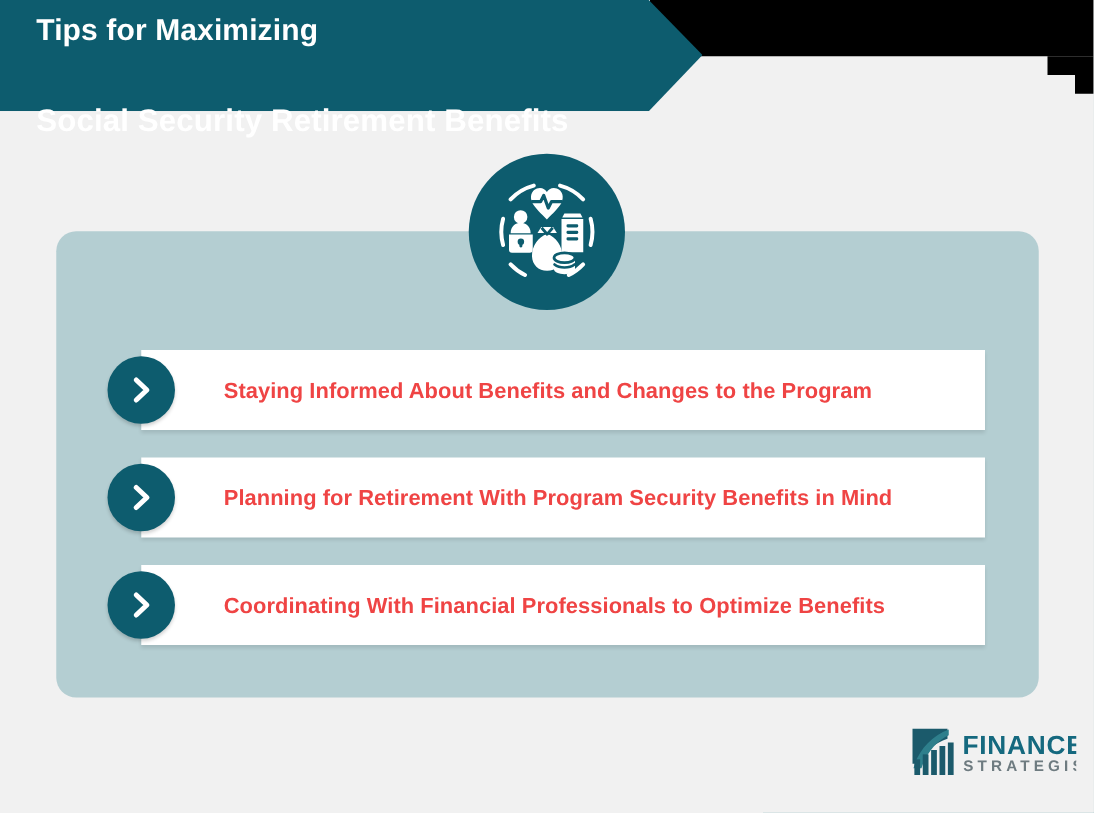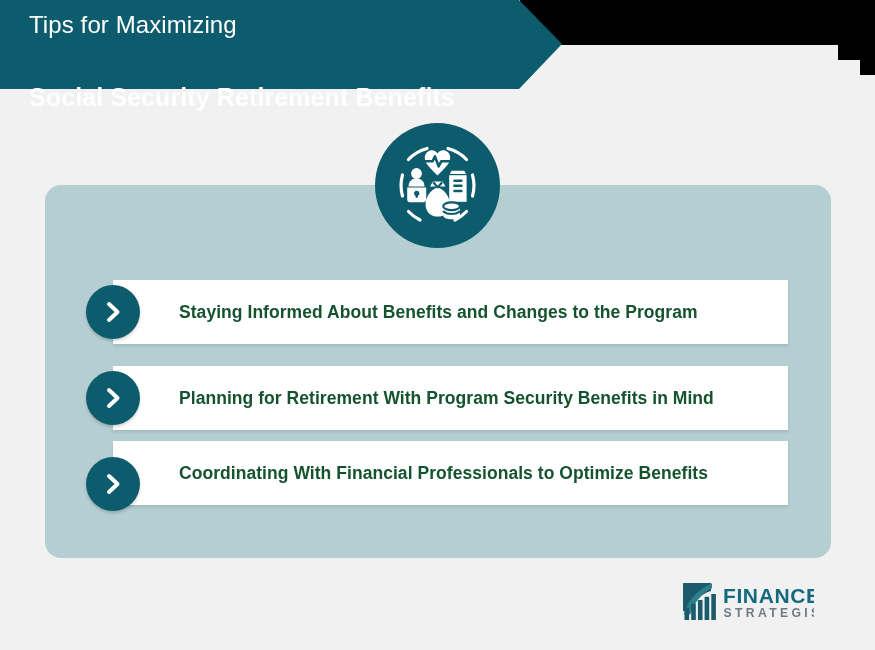--- a/index.html
+++ b/index.html
@@ -63,21 +63,21 @@
   .header-title-wrap {
     position: absolute;
     left: 29px;
     top: 9px;
     width: 470px;
   }
   .title-line-1 {
     display: block;
     color: #ffffff;
     font-size: 24px;
-    font-weight: 400;
+    font-weight: 700;
     line-height: 32px;
     letter-spacing: 0.1px;
     white-space: nowrap;
   }
   .title-line-2 {
     display: block;
     color: #ffffff;
     font-size: 25px;
     font-weight: 700;
     line-height: 33px;
@@ -128,21 +128,21 @@
     left: 113px;
     width: 675px;
     height: 64px;
     background: #ffffff;
     box-shadow: 0 2px 3px rgba(0,0,0,0.10);
     display: flex;
     align-items: center;
   }
   .row-1 { top: 280px; }
   .row-2 { top: 366px; }
-  .row-3 { top: 441px; }
+  .row-3 { top: 452px; }
 
   .row-bullet {
     position: absolute;
     left: 86px;
     width: 54px;
     height: 54px;
     border-radius: 50%;
     background: #0d5c6e;
     box-shadow: 0 2px 3px rgba(0,0,0,0.18);
     display: flex;
@@ -154,30 +154,30 @@
   .row-bullet-3 { top: 457px; }
   .row-bullet svg {
     width: 26px;
     height: 26px;
     display: block;
   }
 
   .row-label {
     font-size: 17.5px;
     font-weight: 700;
-    color: #14532d;
+    color: #ef4444;
     letter-spacing: 0.05px;
     margin-left: 66px;
     white-space: nowrap;
   }
 
   
   .logo {
     position: absolute;
-    left: 681px;
+    left: 728px;
     top: 578px;
     width: 133px;
     height: 46px;
   }
   .logo svg {
     display: block;
     width: 133px;
     height: 46px;
   }
 </style>

